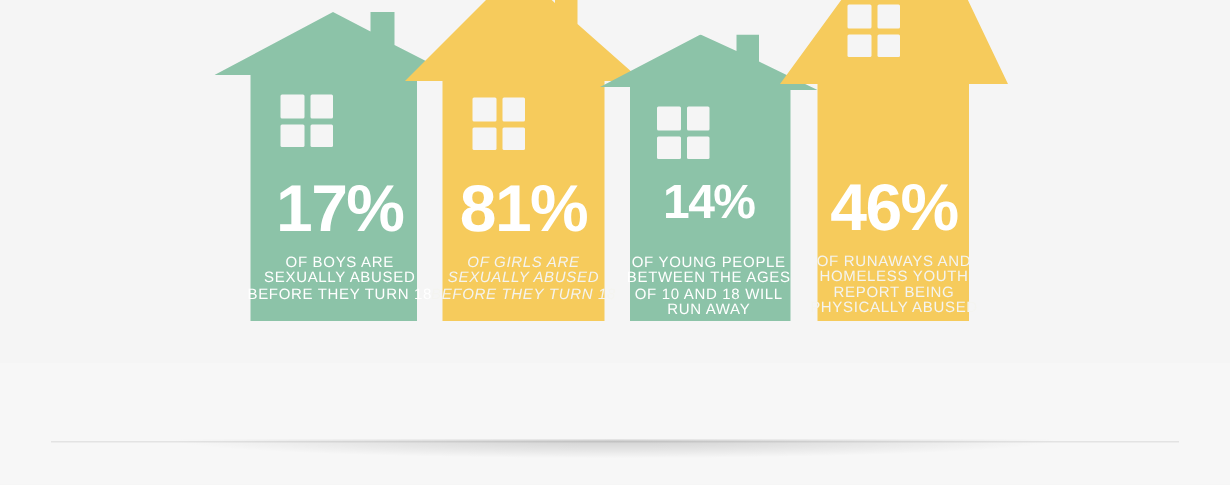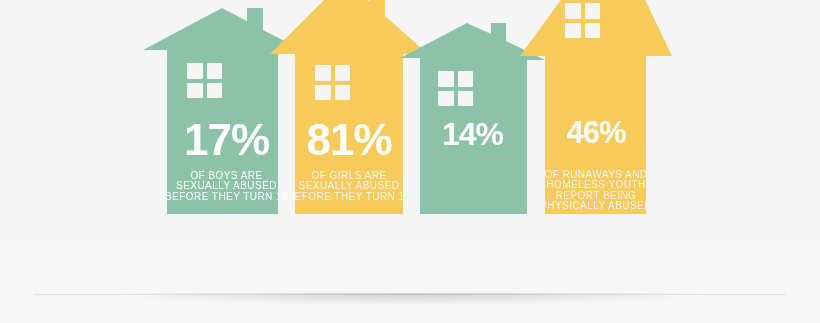--- a/index.html
+++ b/index.html
@@ -123,48 +123,52 @@
     <svg class="house-svg" width="158" height="235" viewBox="0 0 158 235">
       <path d="M0 75 L75 0 L100 23 L100 8 L115 8 L115 37 L158 75 L133 75 L133 235 L25 235 L25 75 Z" fill="#f6cb5c"></path>
     </svg>
     <div class="window" style="left:45px; top:86px; width:35px; height:35px;">
       <div class="pane"></div>
       <div class="pane"></div>
       <div class="pane"></div>
       <div class="pane"></div>
     </div>
     <div class="pct" style="top:139px; font-size:44px;">81%</div>
-    <div class="caption on-yellow" style="top:192px;">OF GIRLS ARE
+    <div class="caption on-yellow" style="top:192px;font-style:italic;">OF GIRLS ARE
 SEXUALLY ABUSED
 BEFORE THEY TURN 18</div>
   </div>
 
   <div class="house" id="h3" style="left:400px; width:145px; height:191px;">
     <svg class="house-svg" width="145" height="191" viewBox="0 0 145 191">
       <path d="M0 35 L67 0 L91 11 L91 0 L106 0 L106 18 L145 37 L127 37 L127 191 L20 191 L20 35 Z" fill="#8cc3a8"></path>
     </svg>
     <div class="window" style="left:38px; top:48px; width:35px; height:35px;">
       <div class="pane"></div>
       <div class="pane"></div>
       <div class="pane"></div>
       <div class="pane"></div>
     </div>
     <div class="pct" style="top:95px; font-size:32px;">14%</div>
+    <div class="caption on-green" style="top:148px;">OF YOUNG PEOPLE
+BETWEEN THE AGES
+OF 10 AND 18 WILL
+RUN AWAY</div>
   </div>
 
   <div class="house" id="h4" style="left:520px; width:152px; height:265px;">
     <svg class="house-svg" width="152" height="265" viewBox="0 0 152 265">
       <path d="M0 107 L78 0 L103 22 L103 7 L120 7 L120 40 L152 107 L126 107 L126 265 L25 265 L25 107 Z" fill="#f6cb5c"></path>
     </svg>
     <div class="window" style="left:45px; top:54px; width:35px; height:35px;">
       <div class="pane"></div>
       <div class="pane"></div>
       <div class="pane"></div>
       <div class="pane"></div>
     </div>
-    <div class="pct" style="top:168px; font-size:31px;">46%</div>
+    <div class="pct" style="top:168px; font-size:44px;">46%</div>
     <div class="caption on-yellow" style="top:221px;">OF RUNAWAYS AND
 HOMELESS YOUTH
 REPORT BEING
 PHYSICALLY ABUSED</div>
   </div>
 
 </div>
 
 </body></html>

